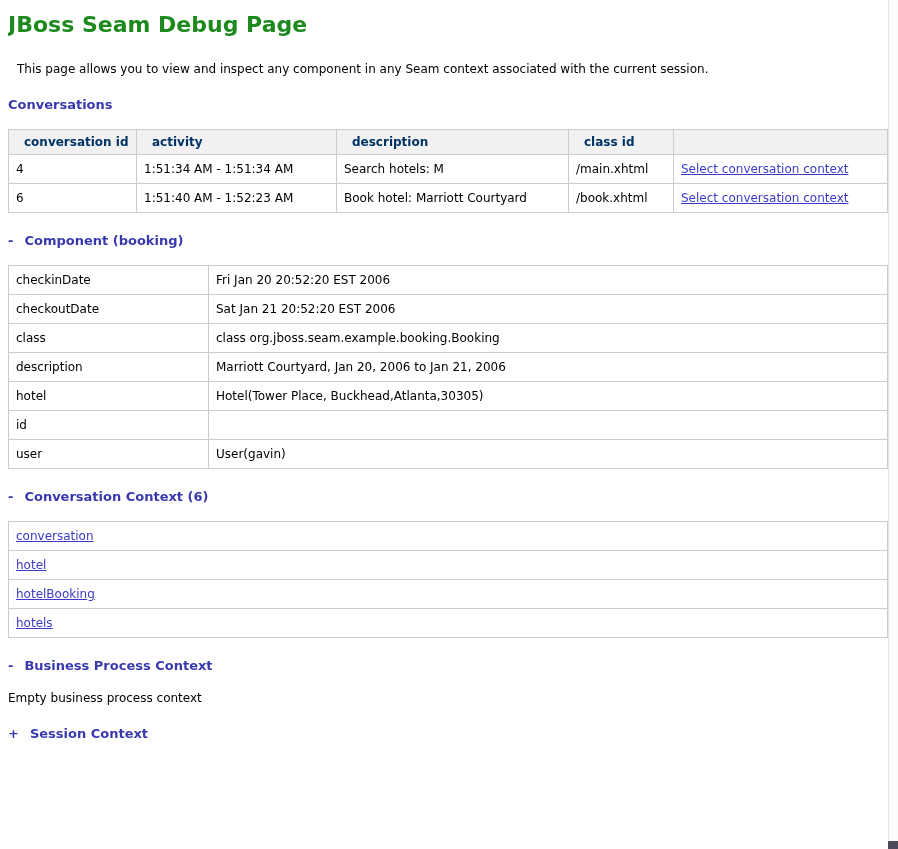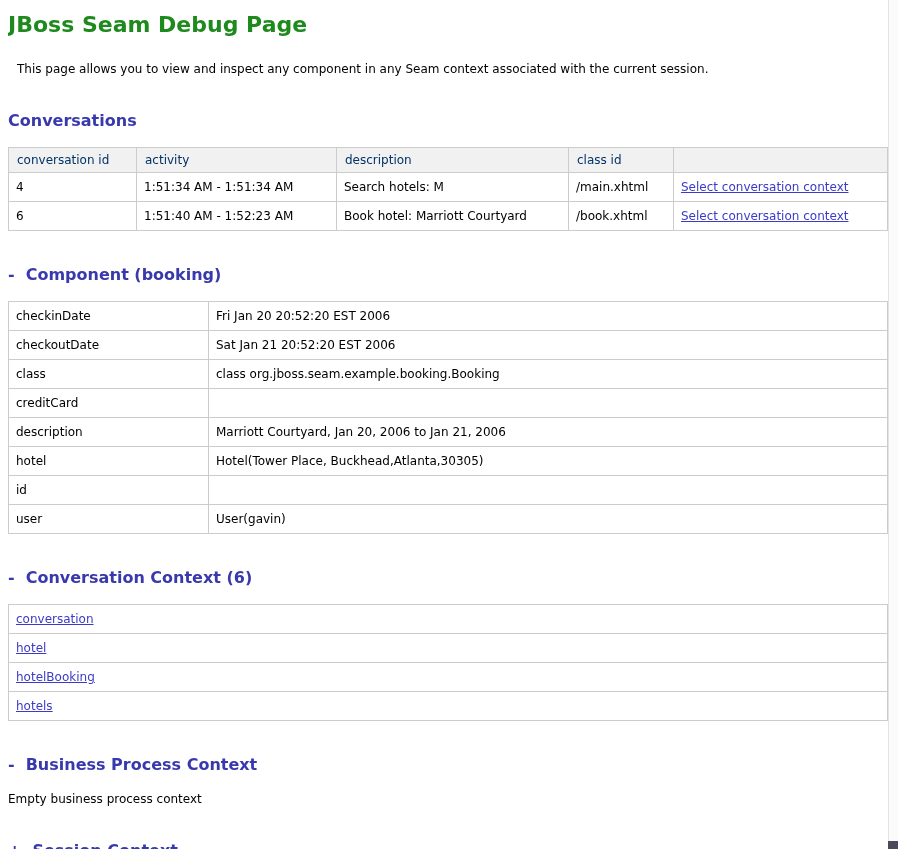--- a/index.html
+++ b/index.html
@@ -26,23 +26,23 @@
     margin:4px 0 24px 0;
     font-family:"DejaVu Sans","Liberation Sans",sans-serif;
   }
   p.intro{
     margin:9px;
     font-size:12px;
     line-height:16px;
   }
   h2.section-heading{
     color:var(--heading-blue,#3939ae);
-    font-size:16px;
+    font-size:13px;
     font-weight:bold;
-    margin:34px 0 17px 0;
+    margin:20px 0 17px 0;
   }
   h2.section-heading .toggle{
     display:inline-block;
     margin-right:11px;
     cursor:pointer;
   }
   table.tbl{
     border-collapse:collapse;
     width:880px;
     font-size:12px;
@@ -53,22 +53,22 @@
     padding:6px 7px;
     text-align:left;
     line-height:16px;
     vertical-align:middle;
     overflow:hidden;
     white-space:nowrap;
   }
   table.tbl th{
     background:var(--table-header-bg,#f1f1f1);
     color:var(--table-header-text,#003366);
-    font-weight:normal;
-    padding:4px 8px;
+    font-weight:bold;
+    padding:4px 15px;
   }
   a{
     color:var(--link-blue,#3b3bc8);
     text-decoration:underline;
     cursor:pointer;
   }
   .empty-msg{
     margin:0 0 15px 0;
     font-size:12px;
     line-height:16px;
@@ -151,24 +151,20 @@
     </tr>
     <tr>
       <td>checkoutDate</td>
       <td>Sat Jan 21 20:52:20 EST 2006</td>
     </tr>
     <tr>
       <td>class</td>
       <td>class org.jboss.seam.example.booking.Booking</td>
     </tr>
     <tr>
-      <td>creditCard</td>
-      <td></td>
-    </tr>
-    <tr>
       <td>description</td>
       <td>Marriott Courtyard, Jan 20, 2006 to Jan 21, 2006</td>
     </tr>
     <tr>
       <td>hotel</td>
       <td>Hotel(Tower Place, Buckhead,Atlanta,30305)</td>
     </tr>
     <tr>
       <td>id</td>
       <td></td>

